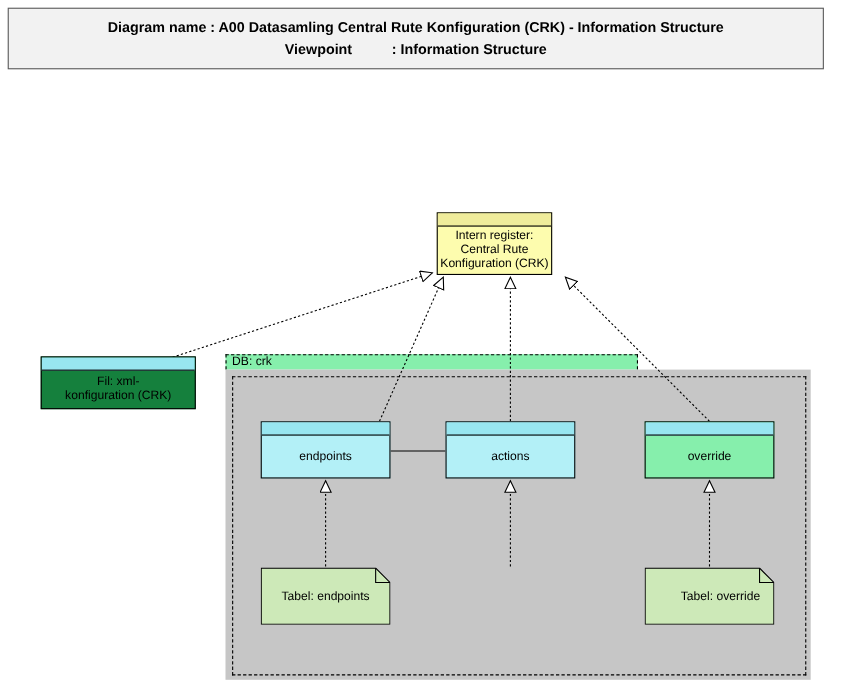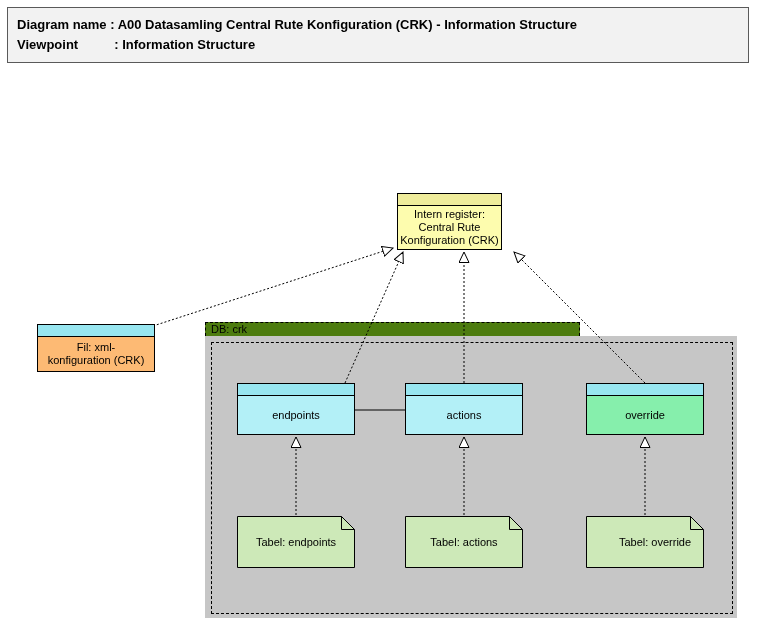--- a/index.html
+++ b/index.html
@@ -17,20 +17,21 @@
     position: absolute;
     left: 7px; top: 7px;
     width: 742px; height: 56px;
     box-sizing: border-box;
     border: 1px solid #5a5a5a;
     padding: 7px 9px;
     font-size: 13px;
     font-weight: bold;
     line-height: 20px;
     z-index: 10;
+    text-align: center;
   }
   .header-line { white-space: pre; }
 
   
   .group-tab {
     position: absolute;
     left: 205px; top: 322px;
     width: 375px; height: 14px;
     box-sizing: border-box;
     border-top: 1px dashed #000;
@@ -107,21 +108,21 @@
 </head>
 <body>
 
 <div class="canvas">
 
   <div class="header-box" style="background-color: rgb(242, 242, 242);">
     <div class="header-line">Diagram name : A00 Datasamling Central Rute Konfiguration (CRK) - Information Structure</div>
     <div class="header-line">Viewpoint          : Information Structure</div>
   </div>
 
-  <div class="group-tab" style="background-color: #4d7c0f;">
+  <div class="group-tab" style="background-color: #86efac;">
     <span class="group-label">DB: crk</span>
   </div>
   <div class="group-body" style="background-color: rgb(198, 198, 198);"></div>
   <div class="group-inner"></div>
 
   <svg class="overlay" width="777" height="621" viewBox="0 0 777 621">
     <defs>
       <marker id="hollow" markerWidth="14" markerHeight="14" refX="11" refY="5.5" orient="auto" markerUnits="userSpaceOnUse">
         <path d="M0.5,0.5 L11,5.5 L0.5,10.5 Z" fill="#ffffff" stroke="#000000" stroke-width="1"></path>
       </marker>
@@ -136,21 +137,21 @@
     <line class="dotted" x1="645" y1="515" x2="645" y2="437" marker-end="url(#hollow)"></line>
   </svg>
 
   <div class="node" style="left: 397px; top: 193px; width: 105px; height: 57px; background-color: rgb(253, 252, 174);">
     <div class="strip" style="background-color: rgb(239, 236, 155);"></div>
     <div class="obj-label">Intern register:
 Central Rute
 Konfiguration (CRK)</div>
   </div>
 
-  <div class="node" style="left: 37px; top: 324px; width: 118px; height: 48px; background-color: #fdba74;">
+  <div class="node" style="left: 37px; top: 324px; width: 141px; height: 48px; background-color: #15803d;">
     <div class="strip" style="background-color: rgb(152, 230, 240);"></div>
     <div class="obj-label">Fil: xml-
 konfiguration (CRK)</div>
   </div>
 
   <div class="node" style="left: 237px; top: 383px; width: 118px; height: 52px; background-color: rgb(179, 240, 247);">
     <div class="strip" style="background-color: rgb(152, 230, 240);"></div>
     <div class="obj-label">endpoints</div>
   </div>
 
@@ -165,27 +166,20 @@
   </div>
 
   <div class="artifact" style="left:237px; top:516px; width:118px; height:52px;border-radius:16px;">
     <svg width="118" height="52" viewBox="0 0 118 52">
       <path d="M0.5,0.5 L104.5,0.5 L117.5,13.5 L117.5,51.5 L0.5,51.5 Z" stroke="#000" style="fill: rgb(205, 233, 184);"></path>
       <path d="M104.5,0.5 L104.5,13.5 L117.5,13.5" fill="none" stroke="#000"></path>
     </svg>
     <div class="artifact-label">Tabel: endpoints</div>
   </div>
 
-  <div class="artifact" style="left:405px; top:516px; width:118px; height:52px;">
-    <svg width="118" height="52" viewBox="0 0 118 52">
-      <path d="M0.5,0.5 L104.5,0.5 L117.5,13.5 L117.5,51.5 L0.5,51.5 Z" stroke="#000" style="fill: rgb(205, 233, 184);"></path>
-      <path d="M104.5,0.5 L104.5,13.5 L117.5,13.5" fill="none" stroke="#000"></path>
-    </svg>
-    <div class="artifact-label">Tabel: actions</div>
-  </div>
 
   <div class="artifact" style="left:586px; top:516px; width:138px; height:52px;">
     <svg width="118" height="52" viewBox="0 0 118 52">
       <path d="M0.5,0.5 L104.5,0.5 L117.5,13.5 L117.5,51.5 L0.5,51.5 Z" stroke="#000" style="fill: rgb(205, 233, 184);"></path>
       <path d="M104.5,0.5 L104.5,13.5 L117.5,13.5" fill="none" stroke="#000"></path>
     </svg>
     <div class="artifact-label">Tabel: override</div>
   </div>
 
 </div>

